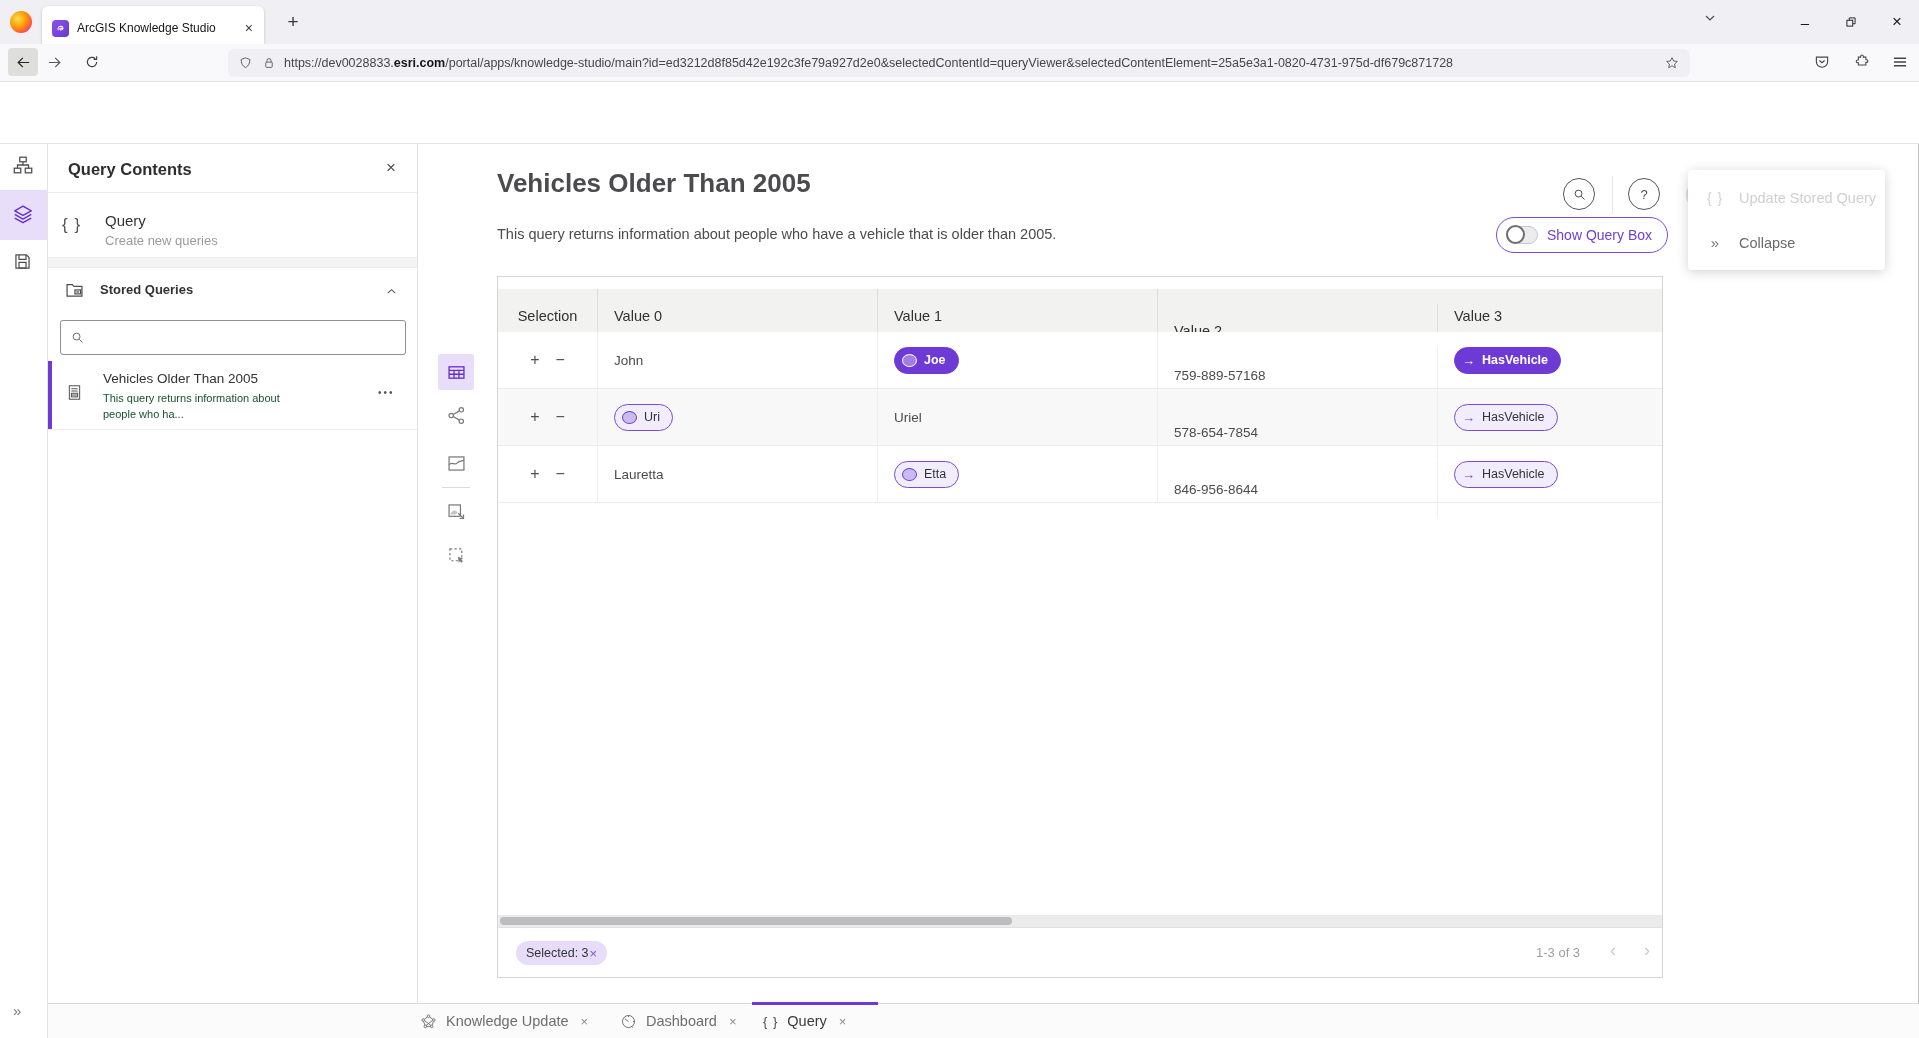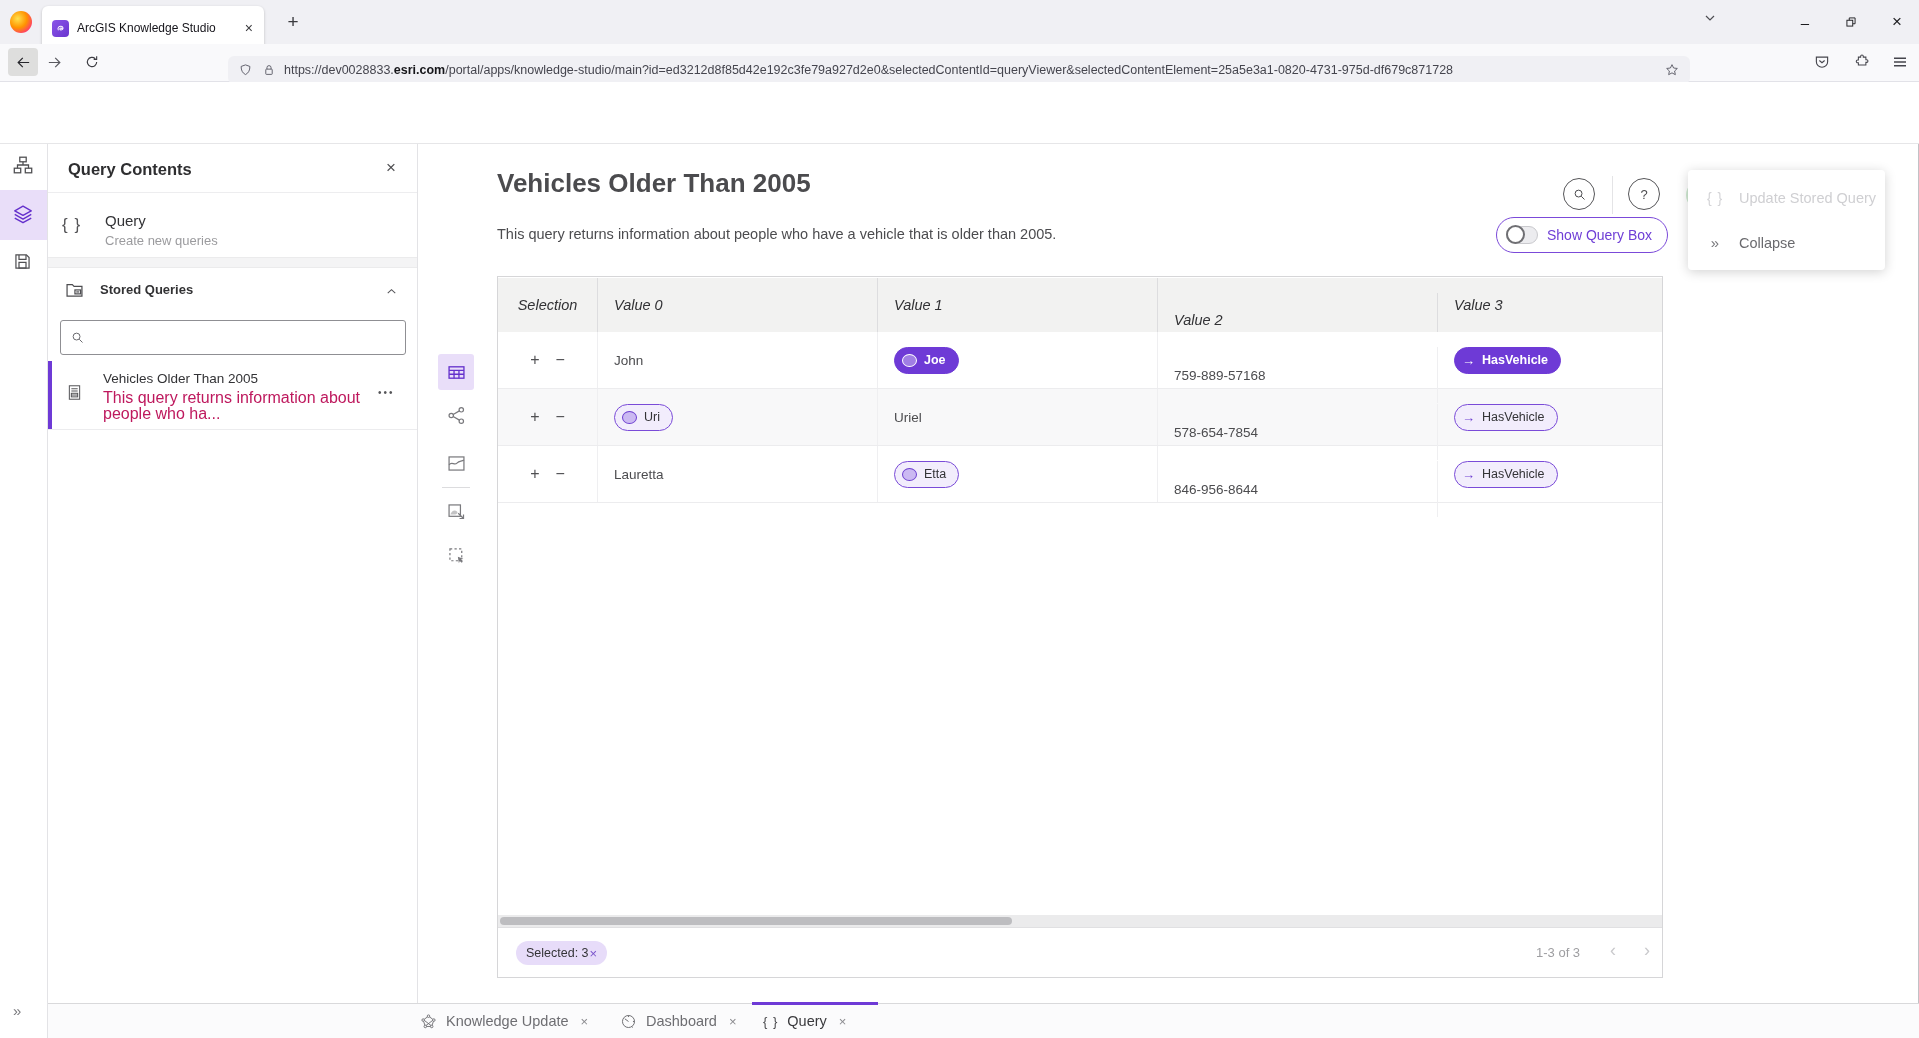--- a/index.html
+++ b/index.html
@@ -23,21 +23,21 @@
   .winbtn{position:absolute;top:7px;width:32px;height:30px;display:flex;align-items:center;justify-content:center;color:#1c1c1f;}
   .win-min{left:1789px;font-size:15px;}
   .win-restore{left:1835px;}
   .win-close{left:1881px;font-size:17px;}
 
   .urlrow{position:absolute;left:0;top:44px;width:1919px;height:38px;background:#f9f9fb;border-bottom:1px solid #e2e2e8;box-sizing:border-box;}
   .nav-back{position:absolute;left:8px;top:4px;width:30px;height:28px;background:#dededd;border-radius:4px;
     display:flex;align-items:center;justify-content:center;color:#26262b;}
   .nav-fwd{position:absolute;left:46px;top:10px;color:#59595f;}
   .nav-reload{position:absolute;left:84px;top:10px;color:#3c3c42;}
-  .urlfield{position:absolute;left:228px;top:12px;width:1462px;height:28px;background:#f0f0f4;border-radius:6px;
+  .urlfield{position:absolute;left:228px;top:5px;width:1462px;height:28px;background:#f0f0f4;border-radius:6px;
     display:flex;align-items:center;padding:0 10px;box-sizing:border-box;color:#5b5b66;}
   .urltext{font-size:12.5px;color:#45454e;margin-left:8px;white-space:nowrap;overflow:hidden;flex:1;}
   .urltext b{color:#16161a;font-weight:700;}
   .chromeicon{position:absolute;top:9px;color:#45454c;}
   .pocket{left:1813px;} .puzzle{left:1852px;} .burger{left:1891px;}
 
   
   .appheader{position:absolute;left:0;top:82px;width:1919px;height:62px;background:#fff;border-bottom:1px solid #e6e6e8;box-sizing:border-box;}
   .app-logo{position:absolute;left:22px;top:97px;width:32px;height:32px;border-radius:7px;
     background:linear-gradient(135deg,#8a55e8,#6a35cf);display:flex;align-items:center;justify-content:center;}
@@ -70,38 +70,38 @@
   .sq-folder{position:absolute;left:16px;top:135px;color:#4d4d50;}
   .sq-title{position:absolute;left:52px;top:138px;font-size:13px;font-weight:600;color:#323234;}
   .sq-chevron{position:absolute;left:336px;top:140px;color:#56565a;}
   .searchbox{position:absolute;left:12px;top:176px;width:346px;height:35px;border:1px solid #8f8f93;border-radius:3px;
     box-sizing:border-box;display:flex;align-items:center;padding:0 9px;background:#fff;}
   .searchbox input{border:none;outline:none;flex:1;margin-left:7px;font-size:13px;font-family:inherit;background:transparent;}
   .sqitem{position:absolute;left:0;top:217px;width:369px;height:69px;background:#fff;border-bottom:1px solid #ececee;box-sizing:border-box;}
   .sqitem-bar{position:absolute;left:0;top:0;width:4px;height:68px;background:#6e3ad6;}
   .sqitem-icon{position:absolute;left:17px;top:22px;color:#57575a;}
   .sqitem-title{position:absolute;left:55px;top:10px;font-size:13.5px;color:#333336;}
-  .sqitem-desc{position:absolute;left:55px;top:29px;font-size:16px;color:#be185d;line-height:16px;}
+  .sqitem-desc{position:absolute;left:55px;top:29px;font-size:11px;color:#14532d;line-height:16px;}
   .sqitem-menu{position:absolute;left:330px;top:26px;font-size:10px;letter-spacing:2px;color:#555558;}
 
   
   .m-title{position:absolute;left:497px;top:168px;font-size:26px;font-weight:600;color:#4b4b4e;}
   .m-desc{position:absolute;left:497px;top:226px;font-size:14.5px;color:#4c4c4f;}
   .sqb{position:absolute;left:1496px;top:217px;height:36px;border:1.5px solid #7b4ad9;border-radius:19px;
     display:flex;align-items:center;gap:9px;padding:0 15px 0 9px;box-sizing:border-box;background:#fff;}
   .sqb-track{width:32px;height:18px;border-radius:9px;background:#ececef;border:1px solid #c9c9cd;position:relative;box-sizing:border-box;}
   .sqb-knob{position:absolute;left:-1px;top:-2px;width:19px;height:19px;border-radius:50%;background:#fff;border:2px solid #6f6f73;box-sizing:border-box;}
   .sqb-label{font-size:14px;color:#6f3fd6;}
 
   .vtb{position:absolute;left:438px;width:36px;height:36px;border-radius:3px;display:flex;align-items:center;justify-content:center;color:#79797d;}
   .vtb-sel{background:#e9def9;color:#6430cc;}
   .vtb-div{position:absolute;left:442px;top:487px;width:28px;height:1px;background:#dcdcde;}
 
   .tablecard{position:absolute;left:497px;top:276px;width:1166px;height:702px;border:1px solid #d6d6d8;box-sizing:border-box;background:#fff;}
-  .thead{position:absolute;left:0;top:1px;width:1164px;height:55px;background:#f2f2f1;border-bottom:1px solid #d8d8da;box-sizing:border-box;display:flex;font-style:italic;}
+  .thead{position:absolute;left:0;top:12px;width:1164px;height:55px;background:#f2f2f1;border-bottom:1px solid #d8d8da;box-sizing:border-box;display:flex;}
   .thcell{height:100%;display:flex;align-items:center;font-size:14.5px;color:#323235;border-right:1px solid #dddddf;box-sizing:border-box;padding-left:16px;}
   .thcell:last-child{border-right:none;}
   .c-sel{width:100px;flex:0 0 100px;justify-content:center;padding-left:0;}
   .c-v0{width:280px;flex:0 0 280px;} .c-v1{width:280px;flex:0 0 280px;} .c-v2{width:280px;flex:0 0 280px;margin-top:15px;}
   .c-v3{flex:1;}
   .tbody{position:absolute;left:0;top:55px;width:1164px;}
   .trow{display:flex;height:57px;border-bottom:1px solid #ececee;box-sizing:border-box;background:#fff;}
   .trow.zebra{background:#f8f8f9;}
   .tcell{height:100%;display:flex;align-items:center;border-right:1px solid #efeff1;box-sizing:border-box;padding-left:16px;}
   .tcell:last-child{border-right:none;}

